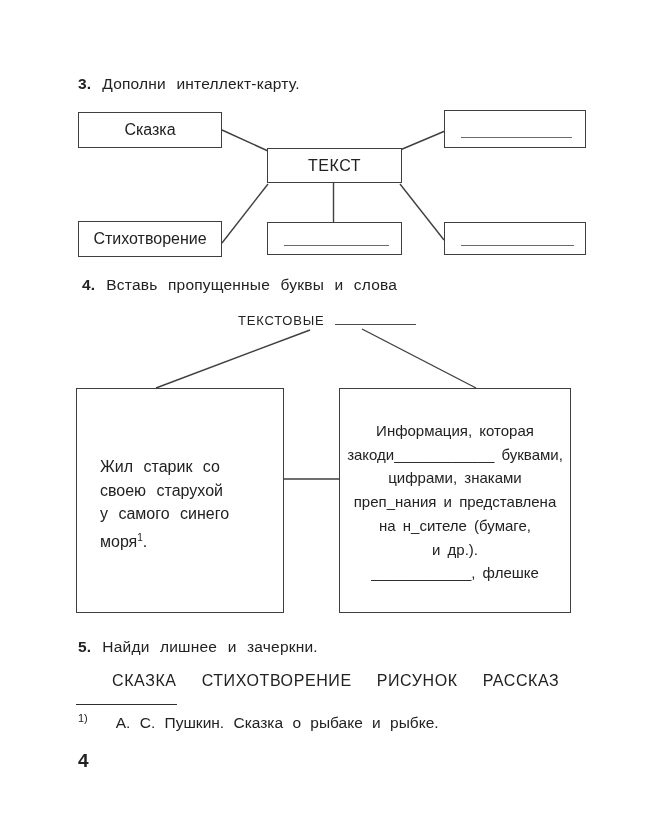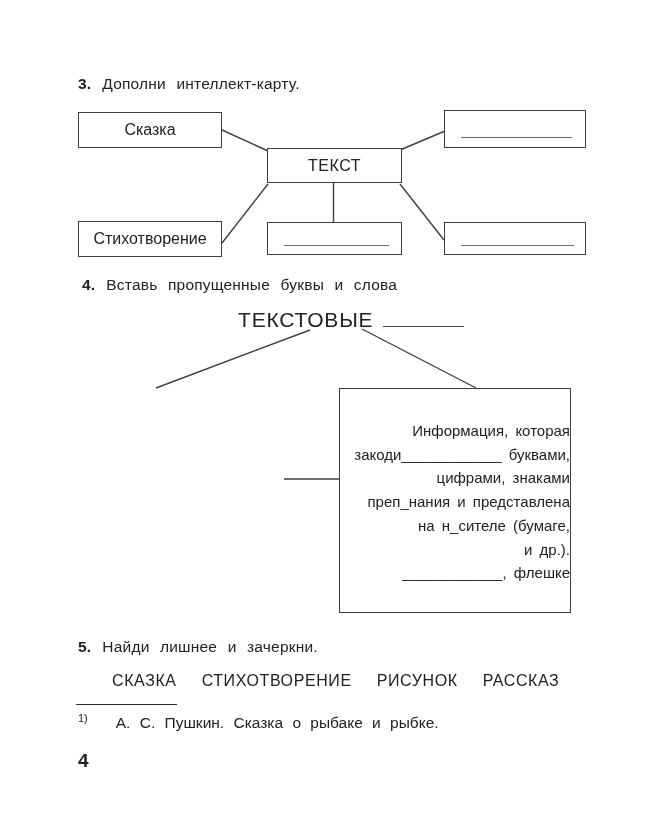--- a/index.html
+++ b/index.html
@@ -50,21 +50,21 @@
   .b-stih{left:78px;top:221px;width:144px;height:36px;}
   .b-bm{left:267px;top:222px;width:135px;height:33px;}
   .b-br{left:444px;top:222px;width:142px;height:33px;}
   .b-tr .box-blank{left:16px;right:13px;bottom:9px;}
   .b-bm .box-blank{left:16px;right:12px;bottom:8px;}
   .b-br .box-blank{left:16px;right:11px;bottom:8px;}
 
   
   .sub4{
     position:absolute;left:238px;top:310px;
-    font-size:21px;letter-spacing:.8px;line-height:20px;
+    font-size:13px;letter-spacing:.8px;line-height:20px;
     white-space:nowrap;
   }
   .sub4 .write-blank{
     display:inline-block;width:81px;height:14px;
     border-bottom:1.4px solid #4a4a4a;
     margin-left:10px;
   }
   .bigbox{
     position:absolute;
     border:1.4px solid #3f3f3f;
@@ -75,21 +75,21 @@
   .b-def{left:339px;top:388px;width:232px;height:225px;}
   .quote-text{
     padding:66px 0 0 23px;
     font-size:16px;line-height:23.5px;
     word-spacing:6px;white-space:nowrap;
   }
   .quote-text sup{font-size:10px;}
   .def-text{
     padding-top:30px;
     font-size:15px;line-height:23.7px;
-    word-spacing:3px;text-align:right;
+    word-spacing:3px;text-align:center;
   }
   .def-text div{white-space:nowrap;}
 
   
   .words-row{
     position:absolute;left:112px;top:672px;
     display:flex;gap:25px;
     font-size:16px;letter-spacing:.6px;
     white-space:nowrap;
   }
@@ -165,20 +165,28 @@
   </div>
 
   <div class="ex-heading h4">
     <span class="ex-num">4.</span><span class="ex-title">Вставь пропущенные буквы и слова</span>
   </div>
 
   <div class="sub4">
     <span>ТЕКСТОВЫЕ</span><span class="write-blank"></span>
   </div>
 
+  <div class="bigbox b-quote">
+    <div class="quote-text">
+      <div>Жил старик со</div>
+      <div>своею старухой</div>
+      <div>у самого синего</div>
+      <div><span>моря</span><sup>1</sup><span>.</span></div>
+    </div>
+  </div>
 
   <div class="bigbox b-def">
     <div class="def-text">
       <div>Информация, которая</div>
       <div>закоди____________ буквами,</div>
       <div>цифрами, знаками</div>
       <div>преп_нания и представлена</div>
       <div>на н_сителе (бумаге,</div>
       <div>и др.).</div>
       <div>____________, флешке</div>

